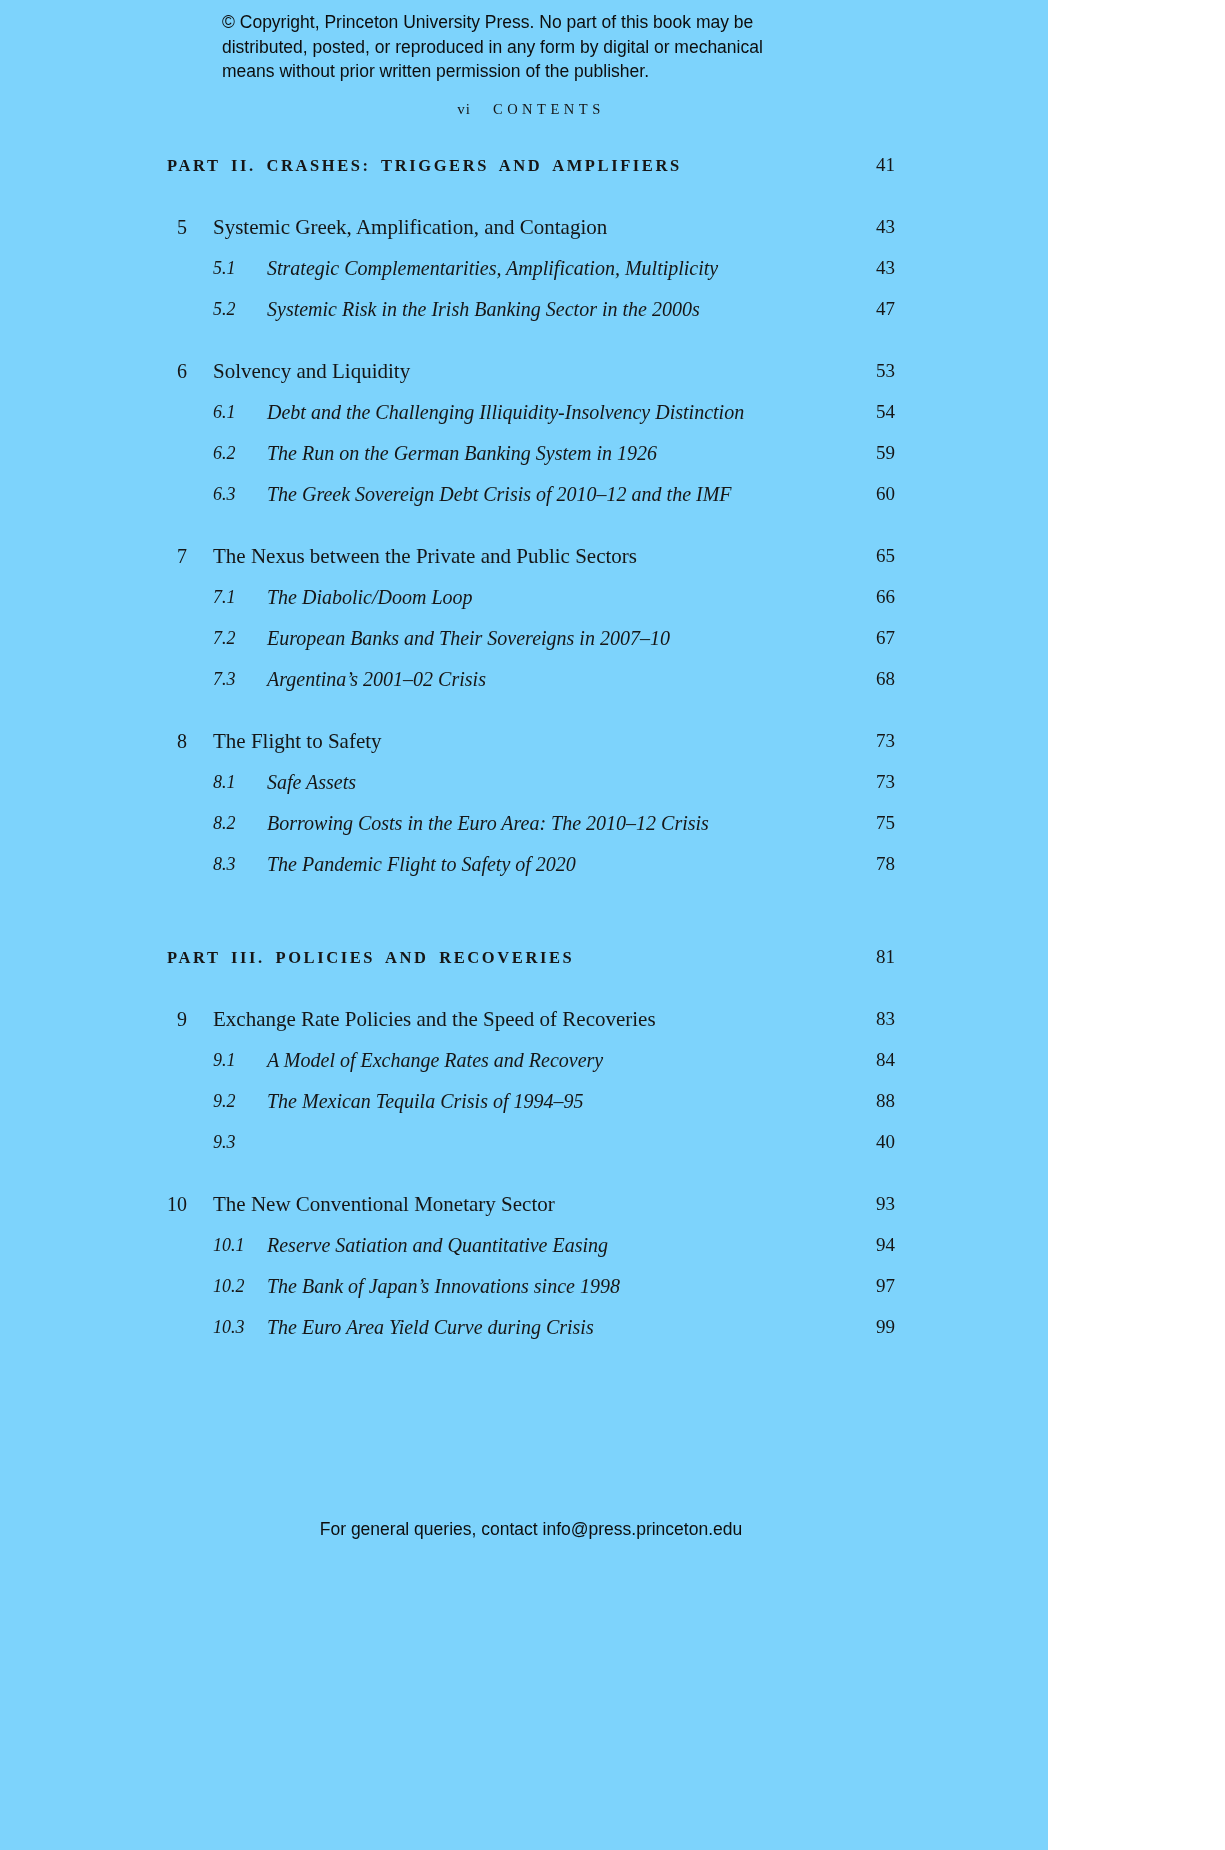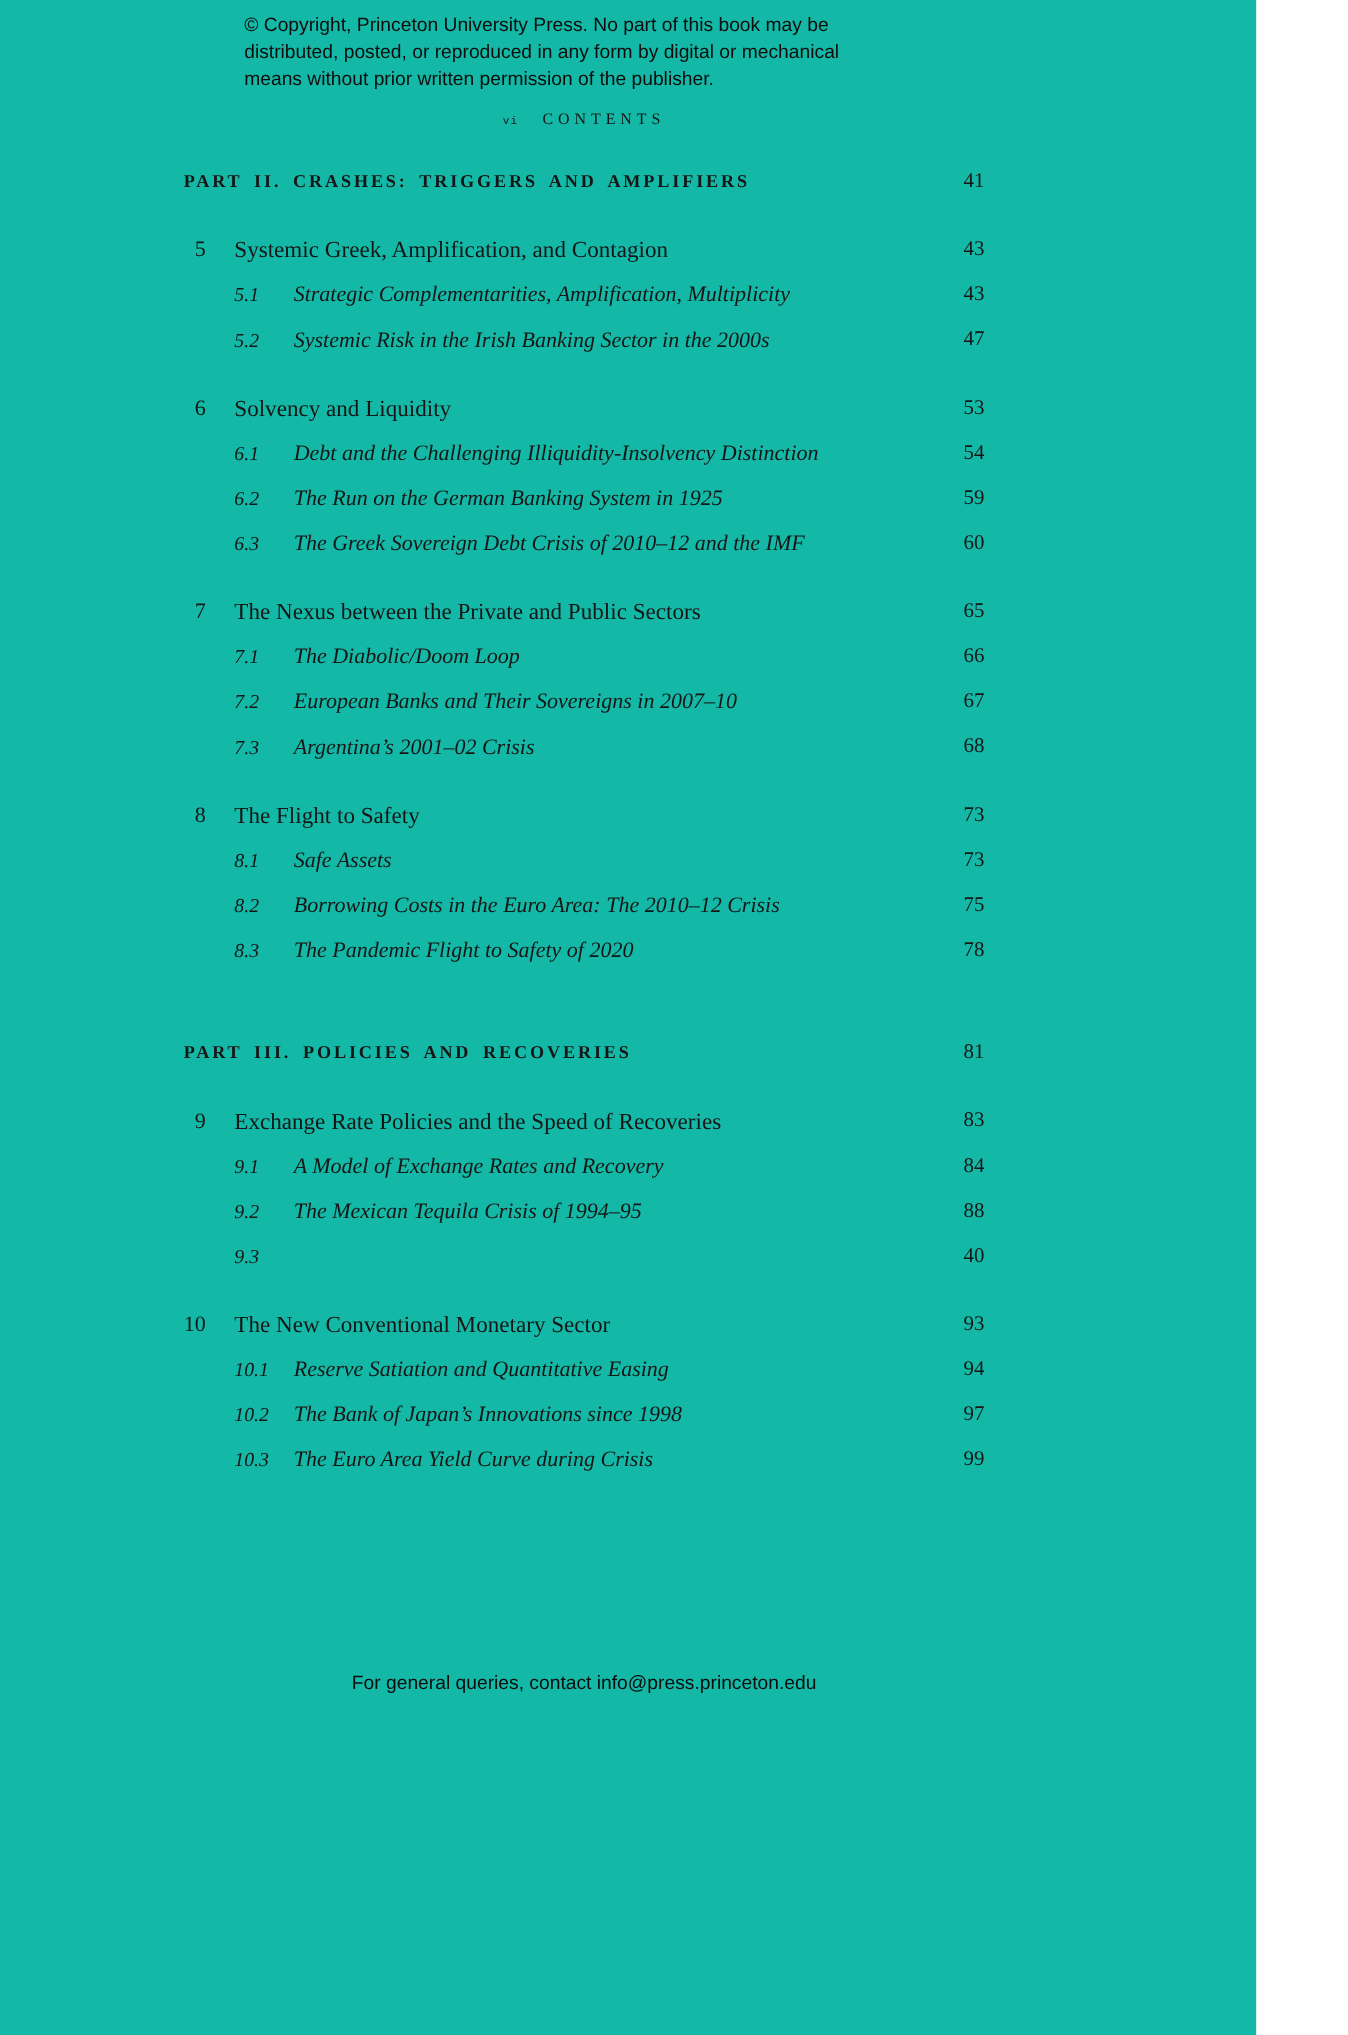--- a/index.html
+++ b/index.html
@@ -2,23 +2,23 @@
 <html><head>
 <meta charset="utf-8">
 <title>Contents</title>
 <style>
   * { margin: 0; padding: 0; box-sizing: border-box; }
   html, body { background: #ffffff; }
   body { font-family: "Liberation Serif", serif; color: #161616; }
 
   .sheet {
     position: relative;
-    width: 1142px;
+    width: 1048px;
     height: 1850px;
-    background: #14b8a6;
+    background: #7dd3fc;
     overflow: hidden;
   }
 
   
   .copyright {
     margin: 10px 0 0 222px;
     width: 620px;
     font-family: "Liberation Sans", sans-serif;
     font-size: 17.5px;
     line-height: 24.5px;
@@ -26,24 +26,23 @@
     color: #0d0d0d;
   }
 
   
   .page-header {
     margin: 16px 0 0 167px;
     width: 728px;
     text-align: center;
   }
   .folio {
-    font-size: 10px;
+    font-size: 15px;
     letter-spacing: 1px;
     margin-right: 22px;
-    font-family: Liberation Mono, monospace;
   }
   .header-title {
     font-size: 14.5px;
     letter-spacing: 4.5px;
   }
 
   
   .toc {
     margin: 32px 16px 0 167px;
     width: 728px;
@@ -164,21 +163,21 @@
           <span class="ch-title">Solvency and Liquidity</span>
           <span class="page-num">53</span>
         </div>
         <div class="row section-row">
           <span class="sec-num">6.1</span>
           <span class="sec-title">Debt and the Challenging Illiquidity-Insolvency Distinction</span>
           <span class="page-num">54</span>
         </div>
         <div class="row section-row">
           <span class="sec-num">6.2</span>
-          <span class="sec-title">The Run on the German Banking System in 1925</span>
+          <span class="sec-title">The Run on the German Banking System in 1926</span>
           <span class="page-num">59</span>
         </div>
         <div class="row section-row">
           <span class="sec-num">6.3</span>
           <span class="sec-title">The Greek Sovereign Debt Crisis of 2010–12 and the IMF</span>
           <span class="page-num">60</span>
         </div>
       </div>
 
       <div class="chapter-group">

